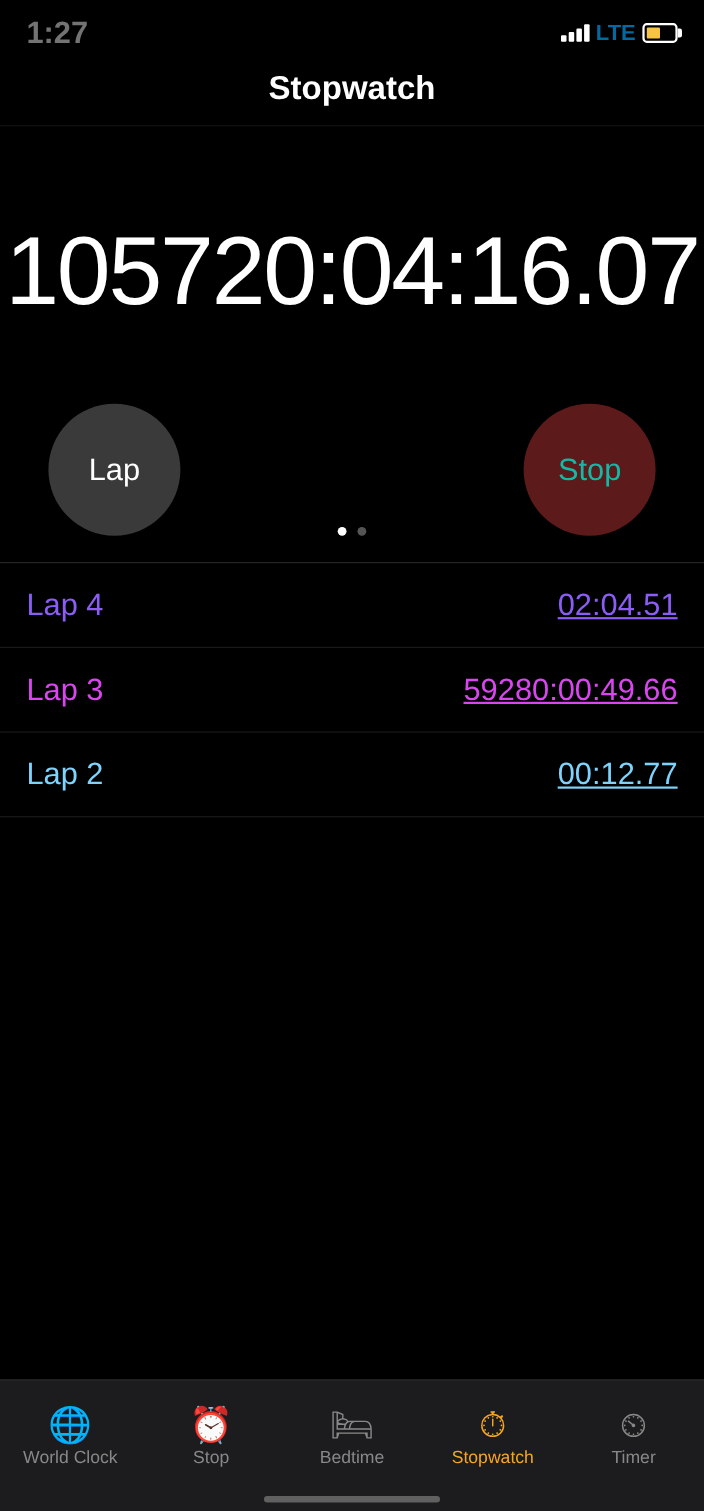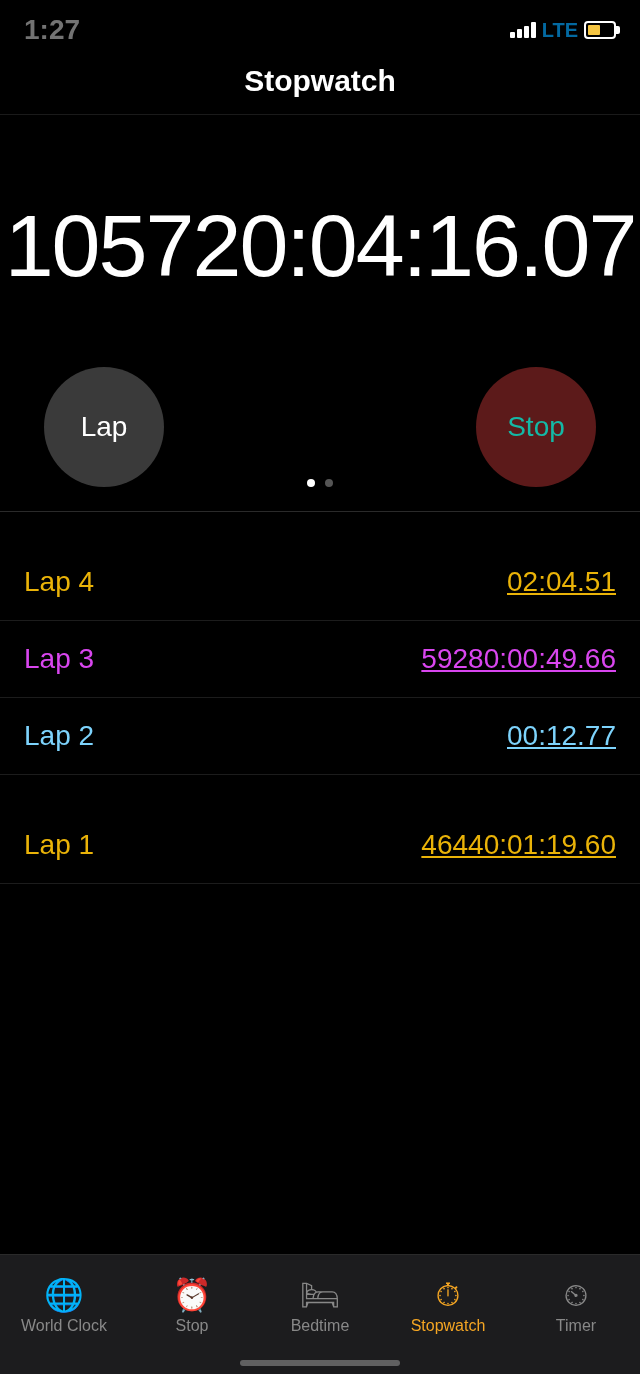--- a/index.html
+++ b/index.html
@@ -172,21 +172,21 @@
     }
     .lap-label {
       font-size: 28px;
       font-weight: 400;
     }
     .lap-time {
       font-size: 28px;
       font-weight: 400;
       text-decoration: underline;
     }
-    .color-default { color: #eab308; margin-top: 32px; }
+    .color-default { color: #8b5cf6; }
     .color-red { color: #d946ef; }
     .color-green { color: #7dd3fc; }
 
     
     .tab-bar {
       position: absolute;
       bottom: 0;
       left: 0;
       width: 640px;
       background: #1c1c1e;
@@ -278,24 +278,20 @@
     <span class="lap-time color-default">02:04.51</span>
   </div>
   <div class="lap-row">
     <span class="lap-label color-red">Lap 3</span>
     <span class="lap-time color-red">59280:00:49.66</span>
   </div>
   <div class="lap-row">
     <span class="lap-label color-green">Lap 2</span>
     <span class="lap-time color-green">00:12.77</span>
   </div>
-  <div class="lap-row">
-    <span class="lap-label color-default">Lap 1</span>
-    <span class="lap-time color-default">46440:01:19.60</span>
-  </div>
 </div>
 
 <div class="tab-bar">
   <div class="tab-item tab-inactive">
     <span class="tab-icon">🌐</span>
     <span class="tab-label">World Clock</span>
   </div>
   <div class="tab-item tab-inactive">
     <span class="tab-icon">⏰</span>
     <span class="tab-label">Stop</span>

